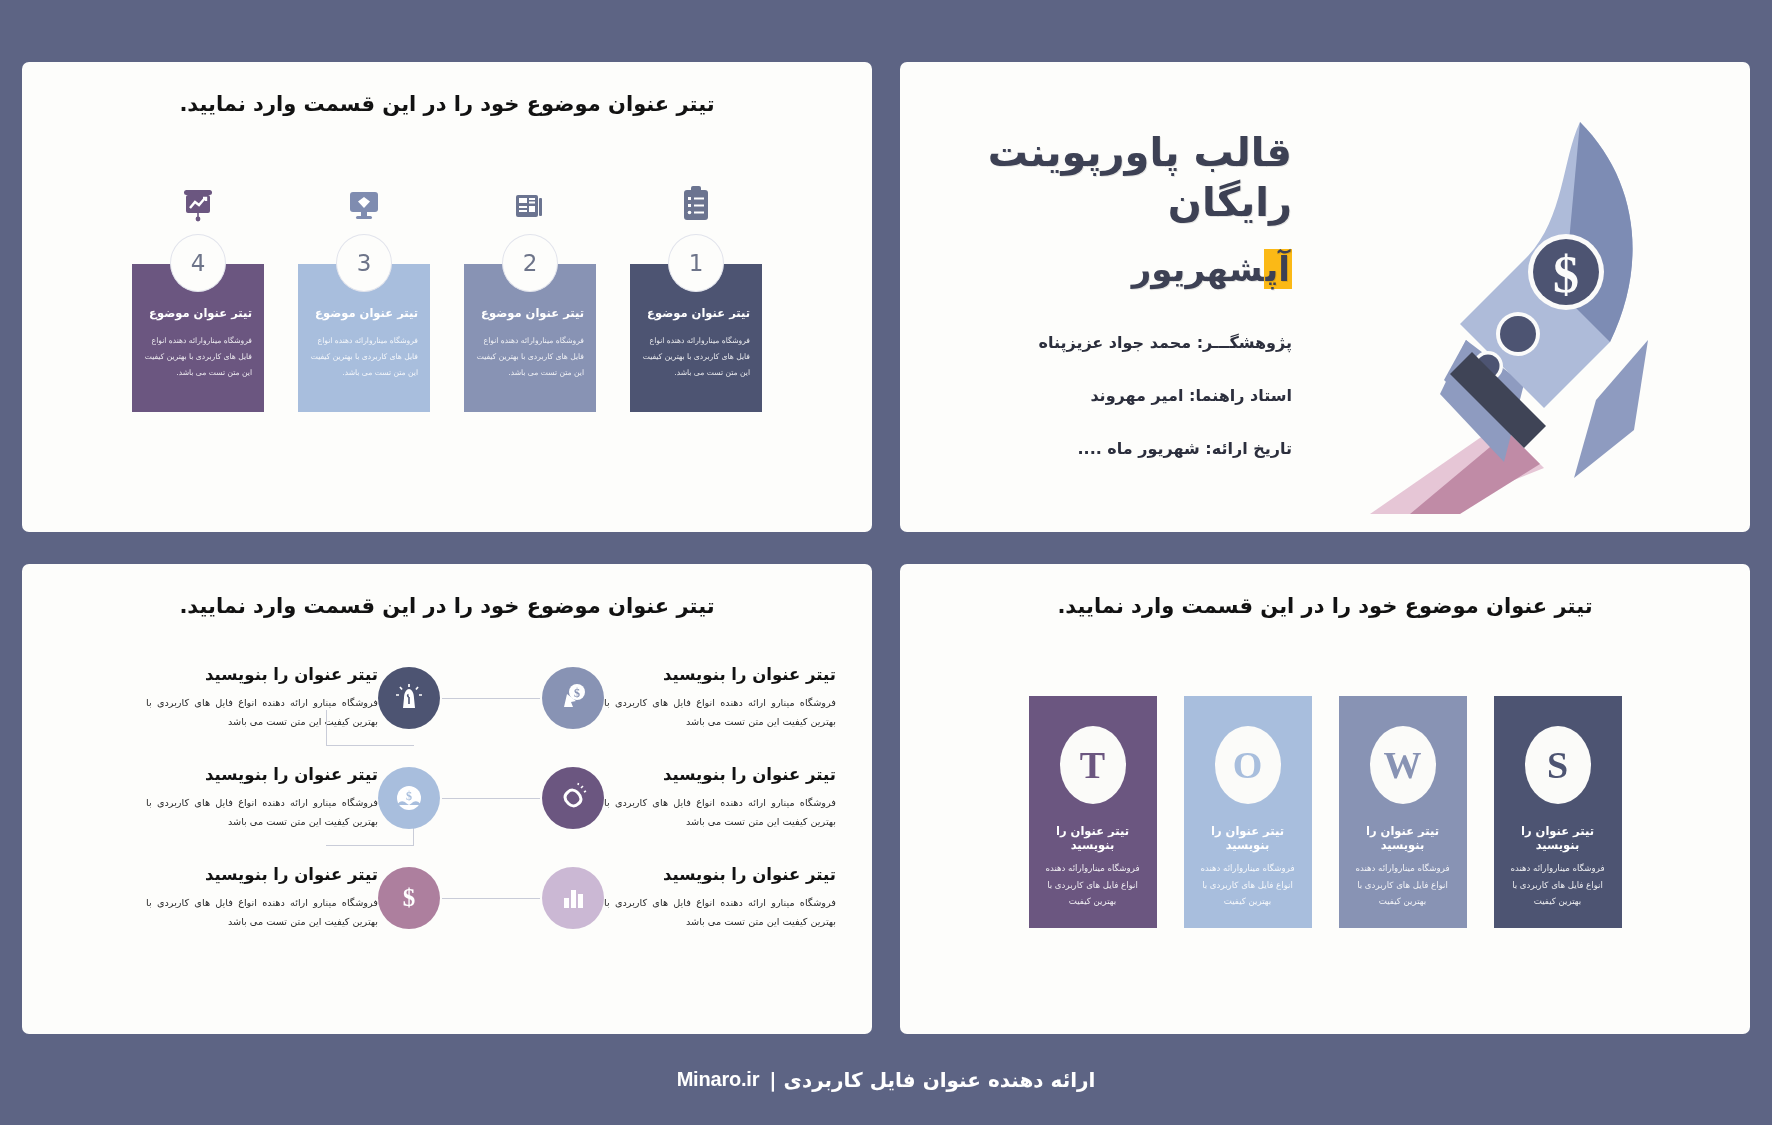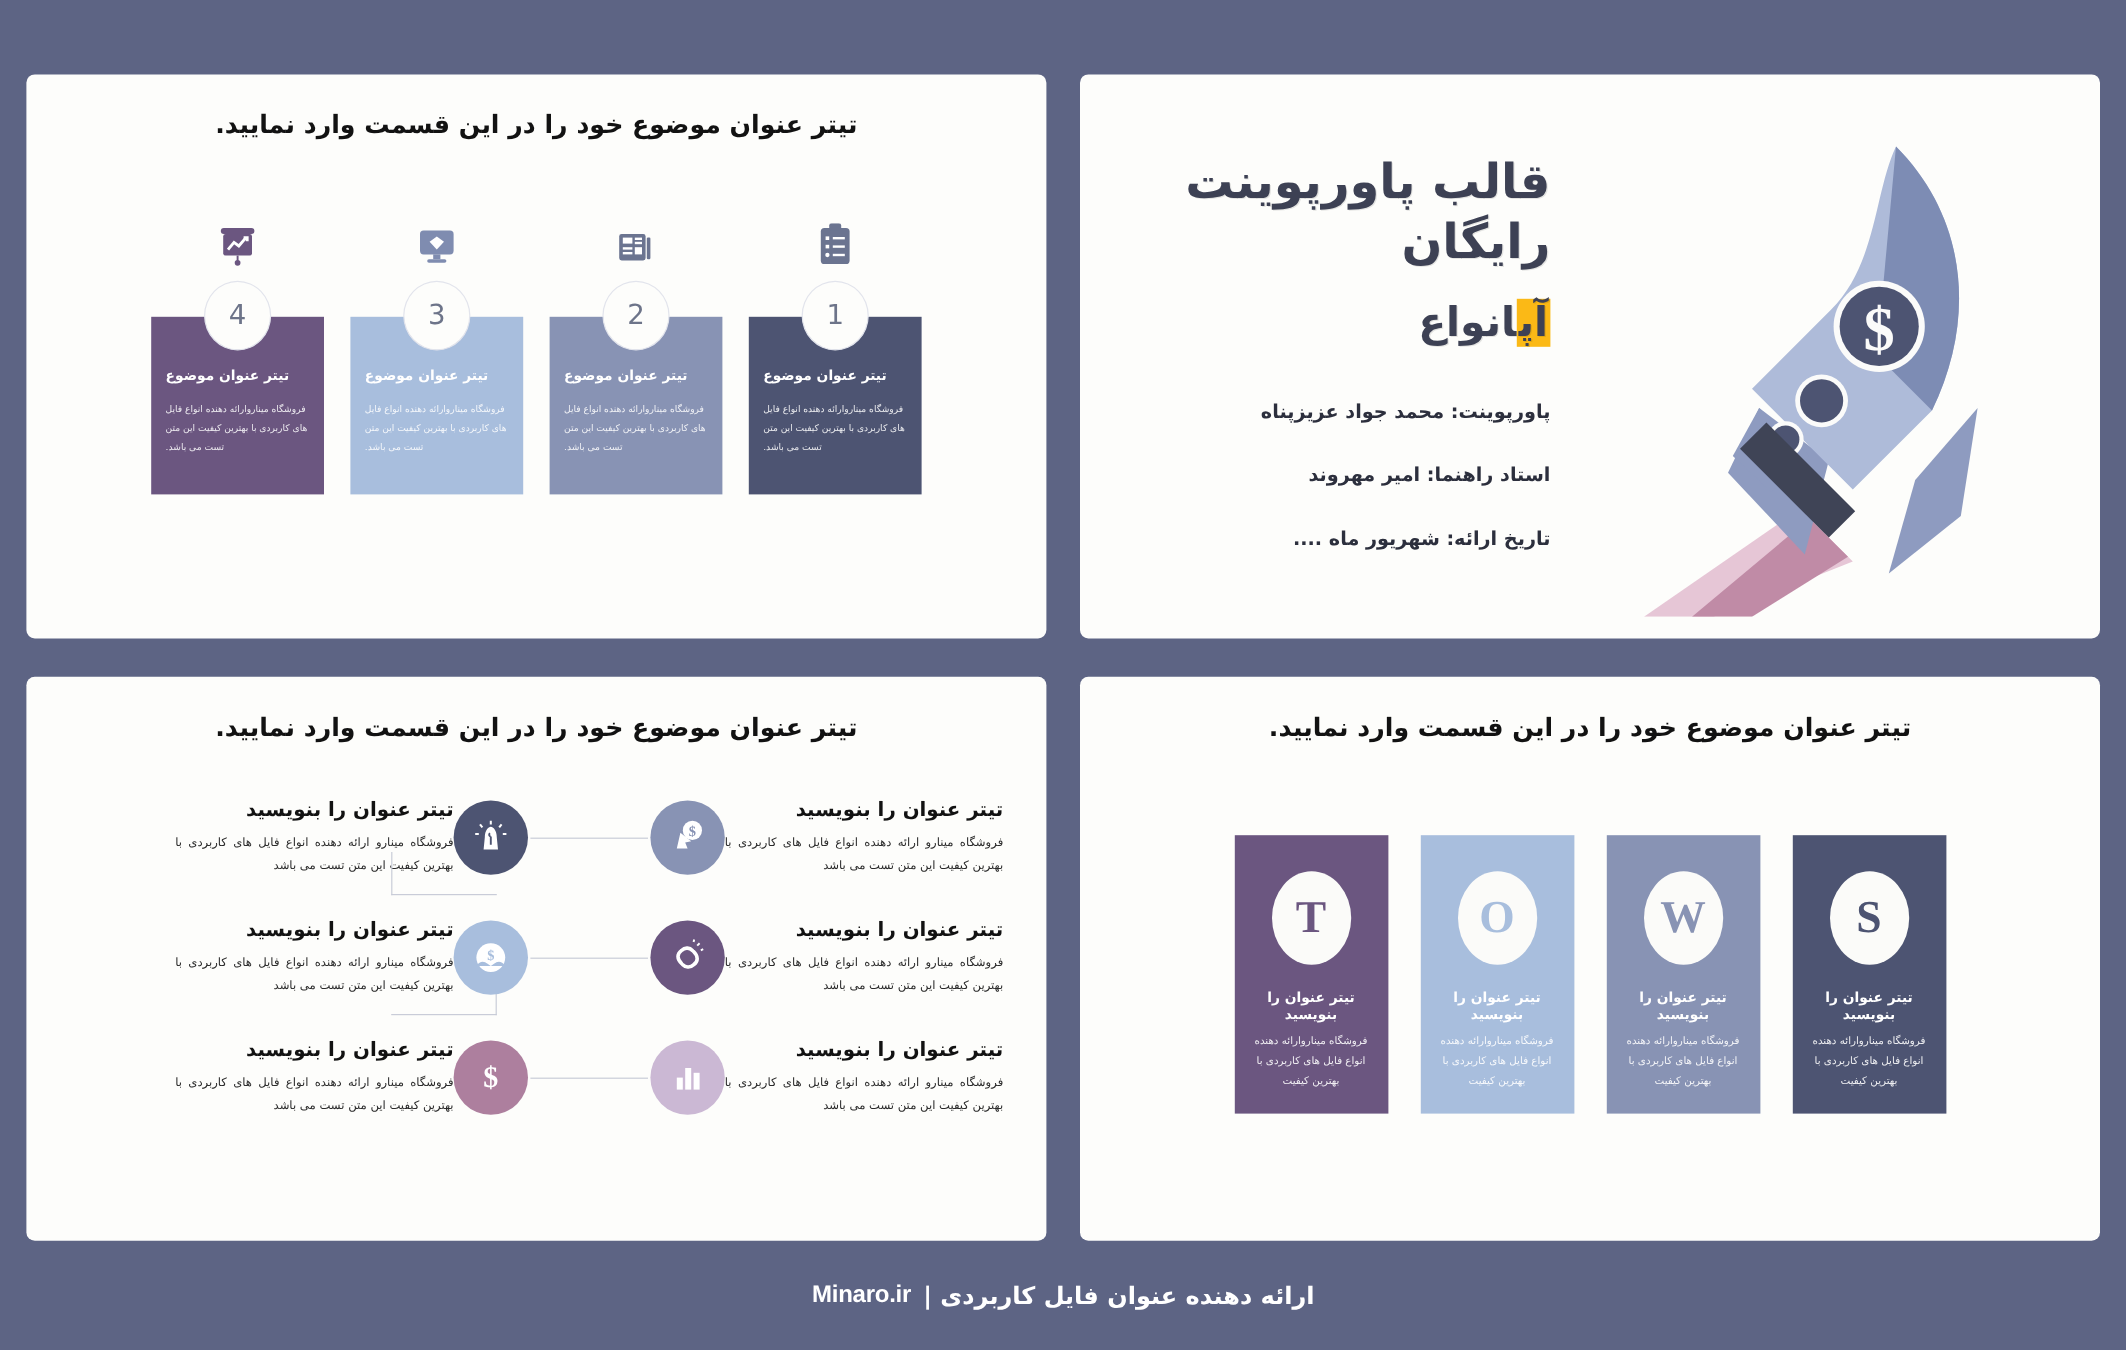--- a/index.html
+++ b/index.html
@@ -71,23 +71,23 @@
   .card-unit { position: relative; width: 144px; display: flex; flex-direction: column; align-items: center; }
   .card-icon { height: 48px; display: flex; align-items: flex-end; justify-content: center; }
   .card-badge {
     width: 56px; height: 58px; border-radius: 50%;
     background: #fdfdfb; border: 1px solid #e2e4ec;
     display: flex; align-items: center; justify-content: center;
     font-size: 23px; color: #6d7489; font-weight: 400;
     position: relative; z-index: 3; margin-top: 12px;
   }
   .card-body {
-    width: 144px; margin-top: -28px; padding: 42px 12px 24px 12px;
+    width: 132px; margin-top: -28px; padding: 42px 12px 24px 12px;
     min-height: 148px; position: relative; z-index: 1;
-    text-align: left;
+    text-align: right;
   }
   .card-body .ct { font-size: 11.5px; font-weight: 700; color: #ffffff; margin-bottom: 13px; }
   .card-body .cd { font-size: 7.6px; color: rgba(255,255,255,0.88); line-height: 2.1; }
 
   
   .swot-row { display: flex; justify-content: center; gap: 27px; margin-top: 78px; direction: rtl; }
   .swot-col { width: 128px; padding: 18px 13px 18px 13px; min-height: 232px;
               display: flex; flex-direction: column; align-items: center; }
   .swot-circle {
     width: 66px; height: 78px; border-radius: 50%;
@@ -155,23 +155,23 @@
 
           <circle cx="140" cy="272" r="15" fill="#fbfbfa"></circle>
           <circle cx="140" cy="272" r="11.5" fill="#4d5472"></circle>
 
           <path d="M124 258 L198 332 L176 354 L102 280 Z" fill="#3f4456"></path>
         </svg>
       </div>
       <div class="title-col">
         <div class="t-main">قالب پاورپوینت رایگان</div>
         <div class="t-sub-row">
-          <span class="t-sub hl">آپ</span><span class="t-sub">انواع</span>
-        </div>
-        <div class="meta">پاورپوینت: محمد جواد عزیزپناه</div>
+          <span class="t-sub hl">آپ</span><span class="t-sub">شهریور</span>
+        </div>
+        <div class="meta">پژوهشگـــر: محمد جواد عزیزپناه</div>
         <div class="meta">استاد راهنما: امیر مهروند</div>
         <div class="meta">تاریخ ارائه: شهریور ماه ....</div>
       </div>
     </div>
 
     <div class="slide s2">
       <div class="slide-head">تیتر عنوان موضوع خود را در این قسمت وارد نمایید.</div>
       <div class="cards-row">
 
         <div class="card-unit">

